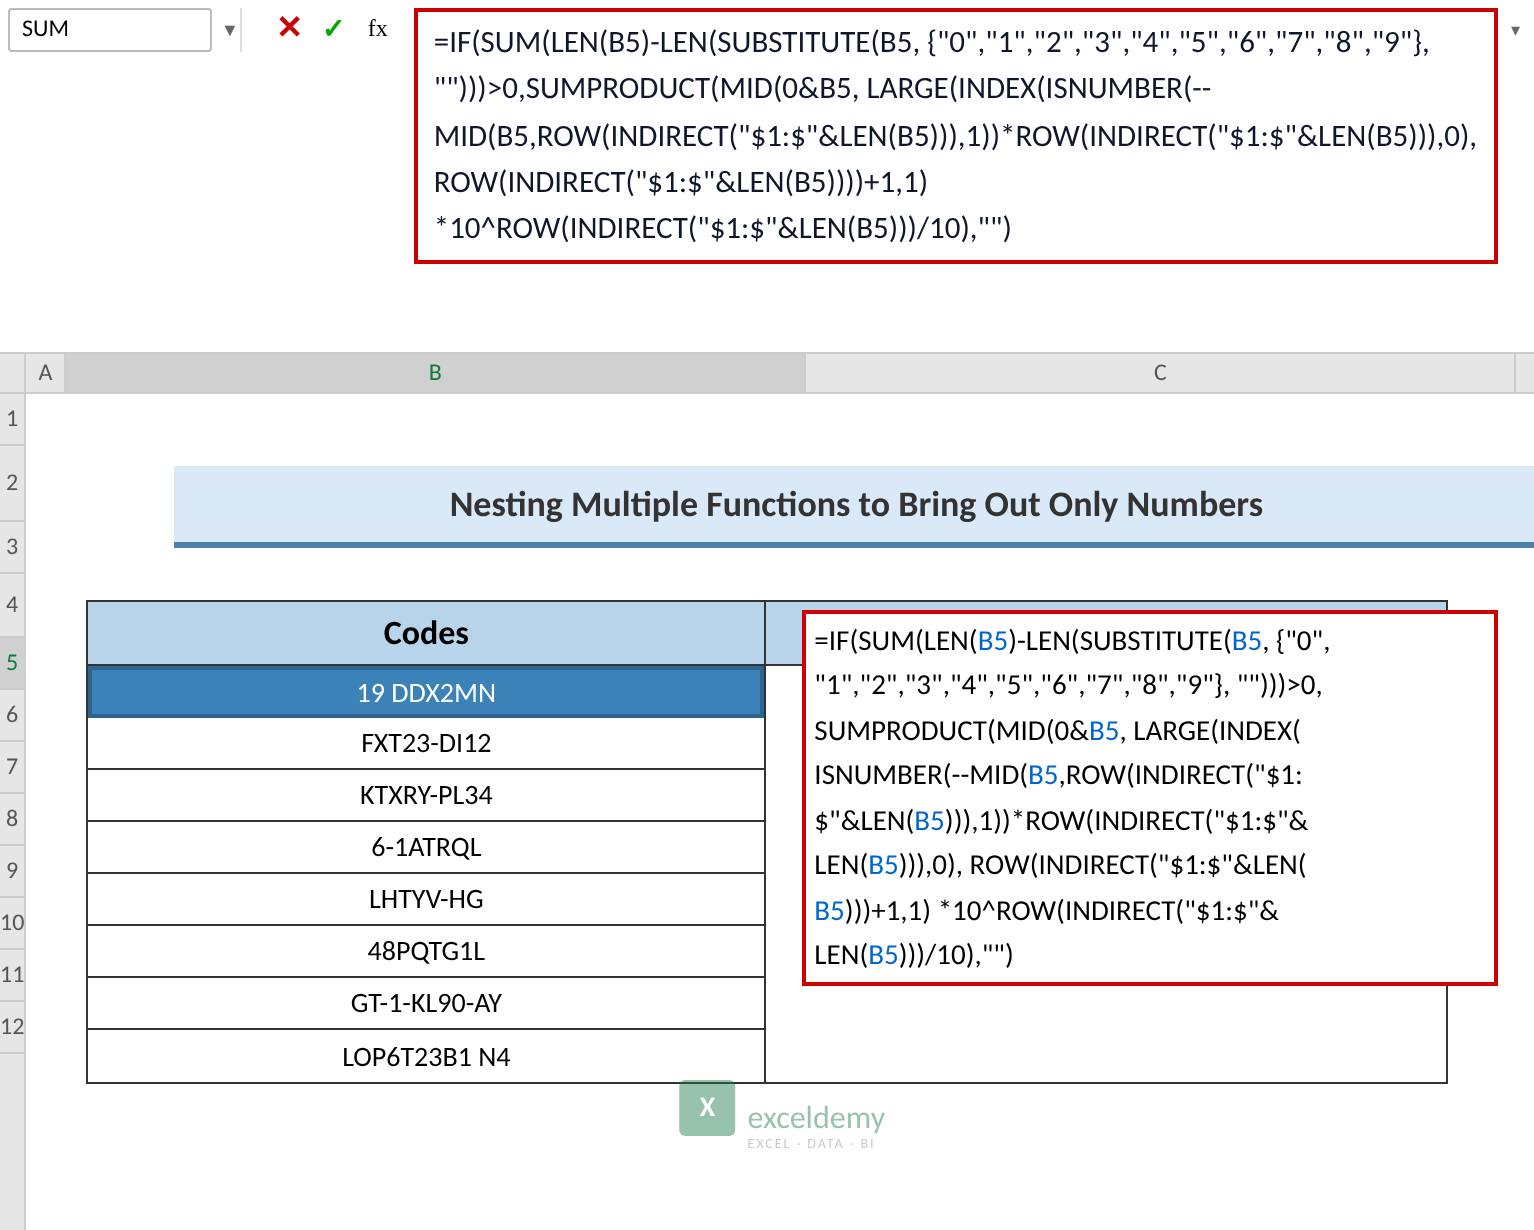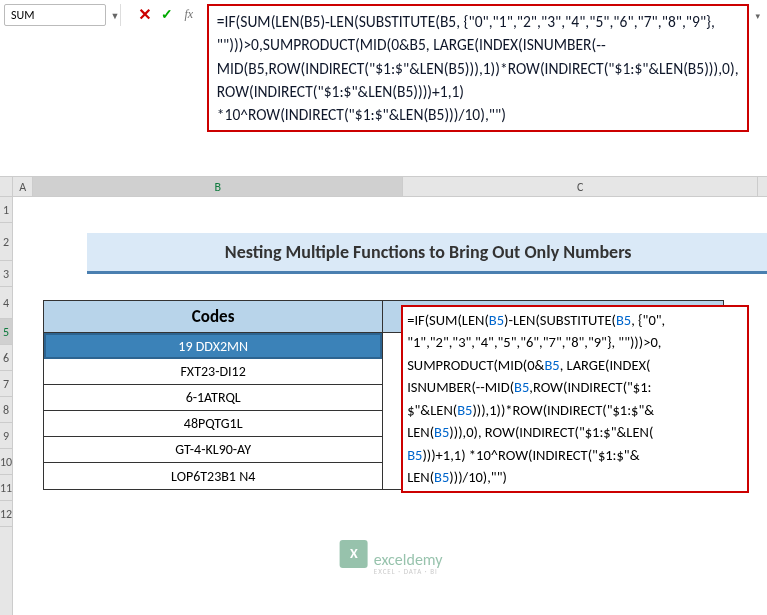--- a/index.html
+++ b/index.html
@@ -5,21 +5,21 @@
 * { box-sizing: border-box; margin: 0; padding: 0; }
 body { font-family: Calibri, Arial, sans-serif; background: #fff; width: 767px; height: 615px; overflow: hidden; position: relative; }
 
 .formula-bar { display: flex; align-items: flex-start; height: 177px; border-bottom: 1px solid #ccc; padding: 4px; gap: 4px; }
 .name-box { border: 1px solid #bbb; background: #fff; width: 140px; height: 22px; display: flex; align-items: center; padding: 0 6px; font-size: 12px; border-radius: 2px; }
 .name-dropdown { width: 15px; height: 22px; display: flex; align-items: center; justify-content: center; color: #666; font-size: 9px; border-right: 1px solid #ddd; margin-right: 10px; }
 .fx-controls { display: flex; align-items: center; gap: 2px; }
 .fx-btn { width: 20px; height: 20px; display: flex; align-items: center; justify-content: center; font-size: 13px; color: #555; }
 .fx-cancel { color: #c00; font-weight: bold; font-size: 16px; }
 .fx-confirm { color: #0a0; font-weight: bold; font-size: 14px; }
-.fx-label { font-style: italic; font-size: 12px; color: #737373; font-family: 'Times New Roman', serif; }
+.fx-label { font-size: 12px; color: #000000; font-family: 'Times New Roman', serif; }
 .formula-content { flex: 1; border: 2px solid #c00; padding: 4px 8px; font-size: 15.5px; line-height: 1.5; color: #0f172a; background: #fff; margin-left: 4px; }
 .expand-btn { width: 15px; height: 22px; display: flex; align-items: center; justify-content: center; color: #666; font-size: 9px; }
 
 .sheet { display: flex; height: calc(100% - 177px); }
 .row-headers { width: 22px; background: #e6e6e6; border-right: 1px solid #ccc; }
 .row-header { height: 26px; display: flex; align-items: center; justify-content: center; font-size: 12px; color: #555; border-bottom: 1px solid #ccc; }
 .row-header.r0 { height: 20px; background: #e6e6e6; }
 .row-header.r2 { height: 38px; }
 .row-header.r4 { height: 32px; }
 .row-header.active { background: #d0d0d0; color: #0f7b3e; }
@@ -97,23 +97,25 @@
 
     <div class="doc">
       <div class="spacer-row"></div>
       <div class="title-row">Nesting Multiple Functions to Bring Out Only Numbers</div>
       <div class="spacer-row"></div>
       <div class="tbl">
         <div class="tbl-col codes">
           <div class="tbl-head">Codes</div>
           <div class="tbl-cell active">19 DDX2MN</div>
           <div class="tbl-cell">FXT23-DI12</div>
+          <div class="tbl-cell">KTXRY-PL34</div>
           <div class="tbl-cell">6-1ATRQL</div>
+          <div class="tbl-cell">LHTYV-HG</div>
           <div class="tbl-cell">48PQTG1L</div>
-          <div class="tbl-cell">GT-4-KL90-AY</div>
+          <div class="tbl-cell">GT-1-KL90-AY</div>
           <div class="tbl-cell">LOP6T23B1 N4</div>
         </div>
         <div class="tbl-col numbers">
           <div class="tbl-head">Numbers</div>
         </div>
       </div>
     </div>
 
     <div class="formula-overlay">
       <span class="fn-black">=IF(SUM(LEN(</span><span class="ref-b5">B5</span><span class="fn-black">)-LEN(SUBSTITUTE(</span><span class="ref-b5">B5</span><span class="fn-black">, {"0",</span><br>

